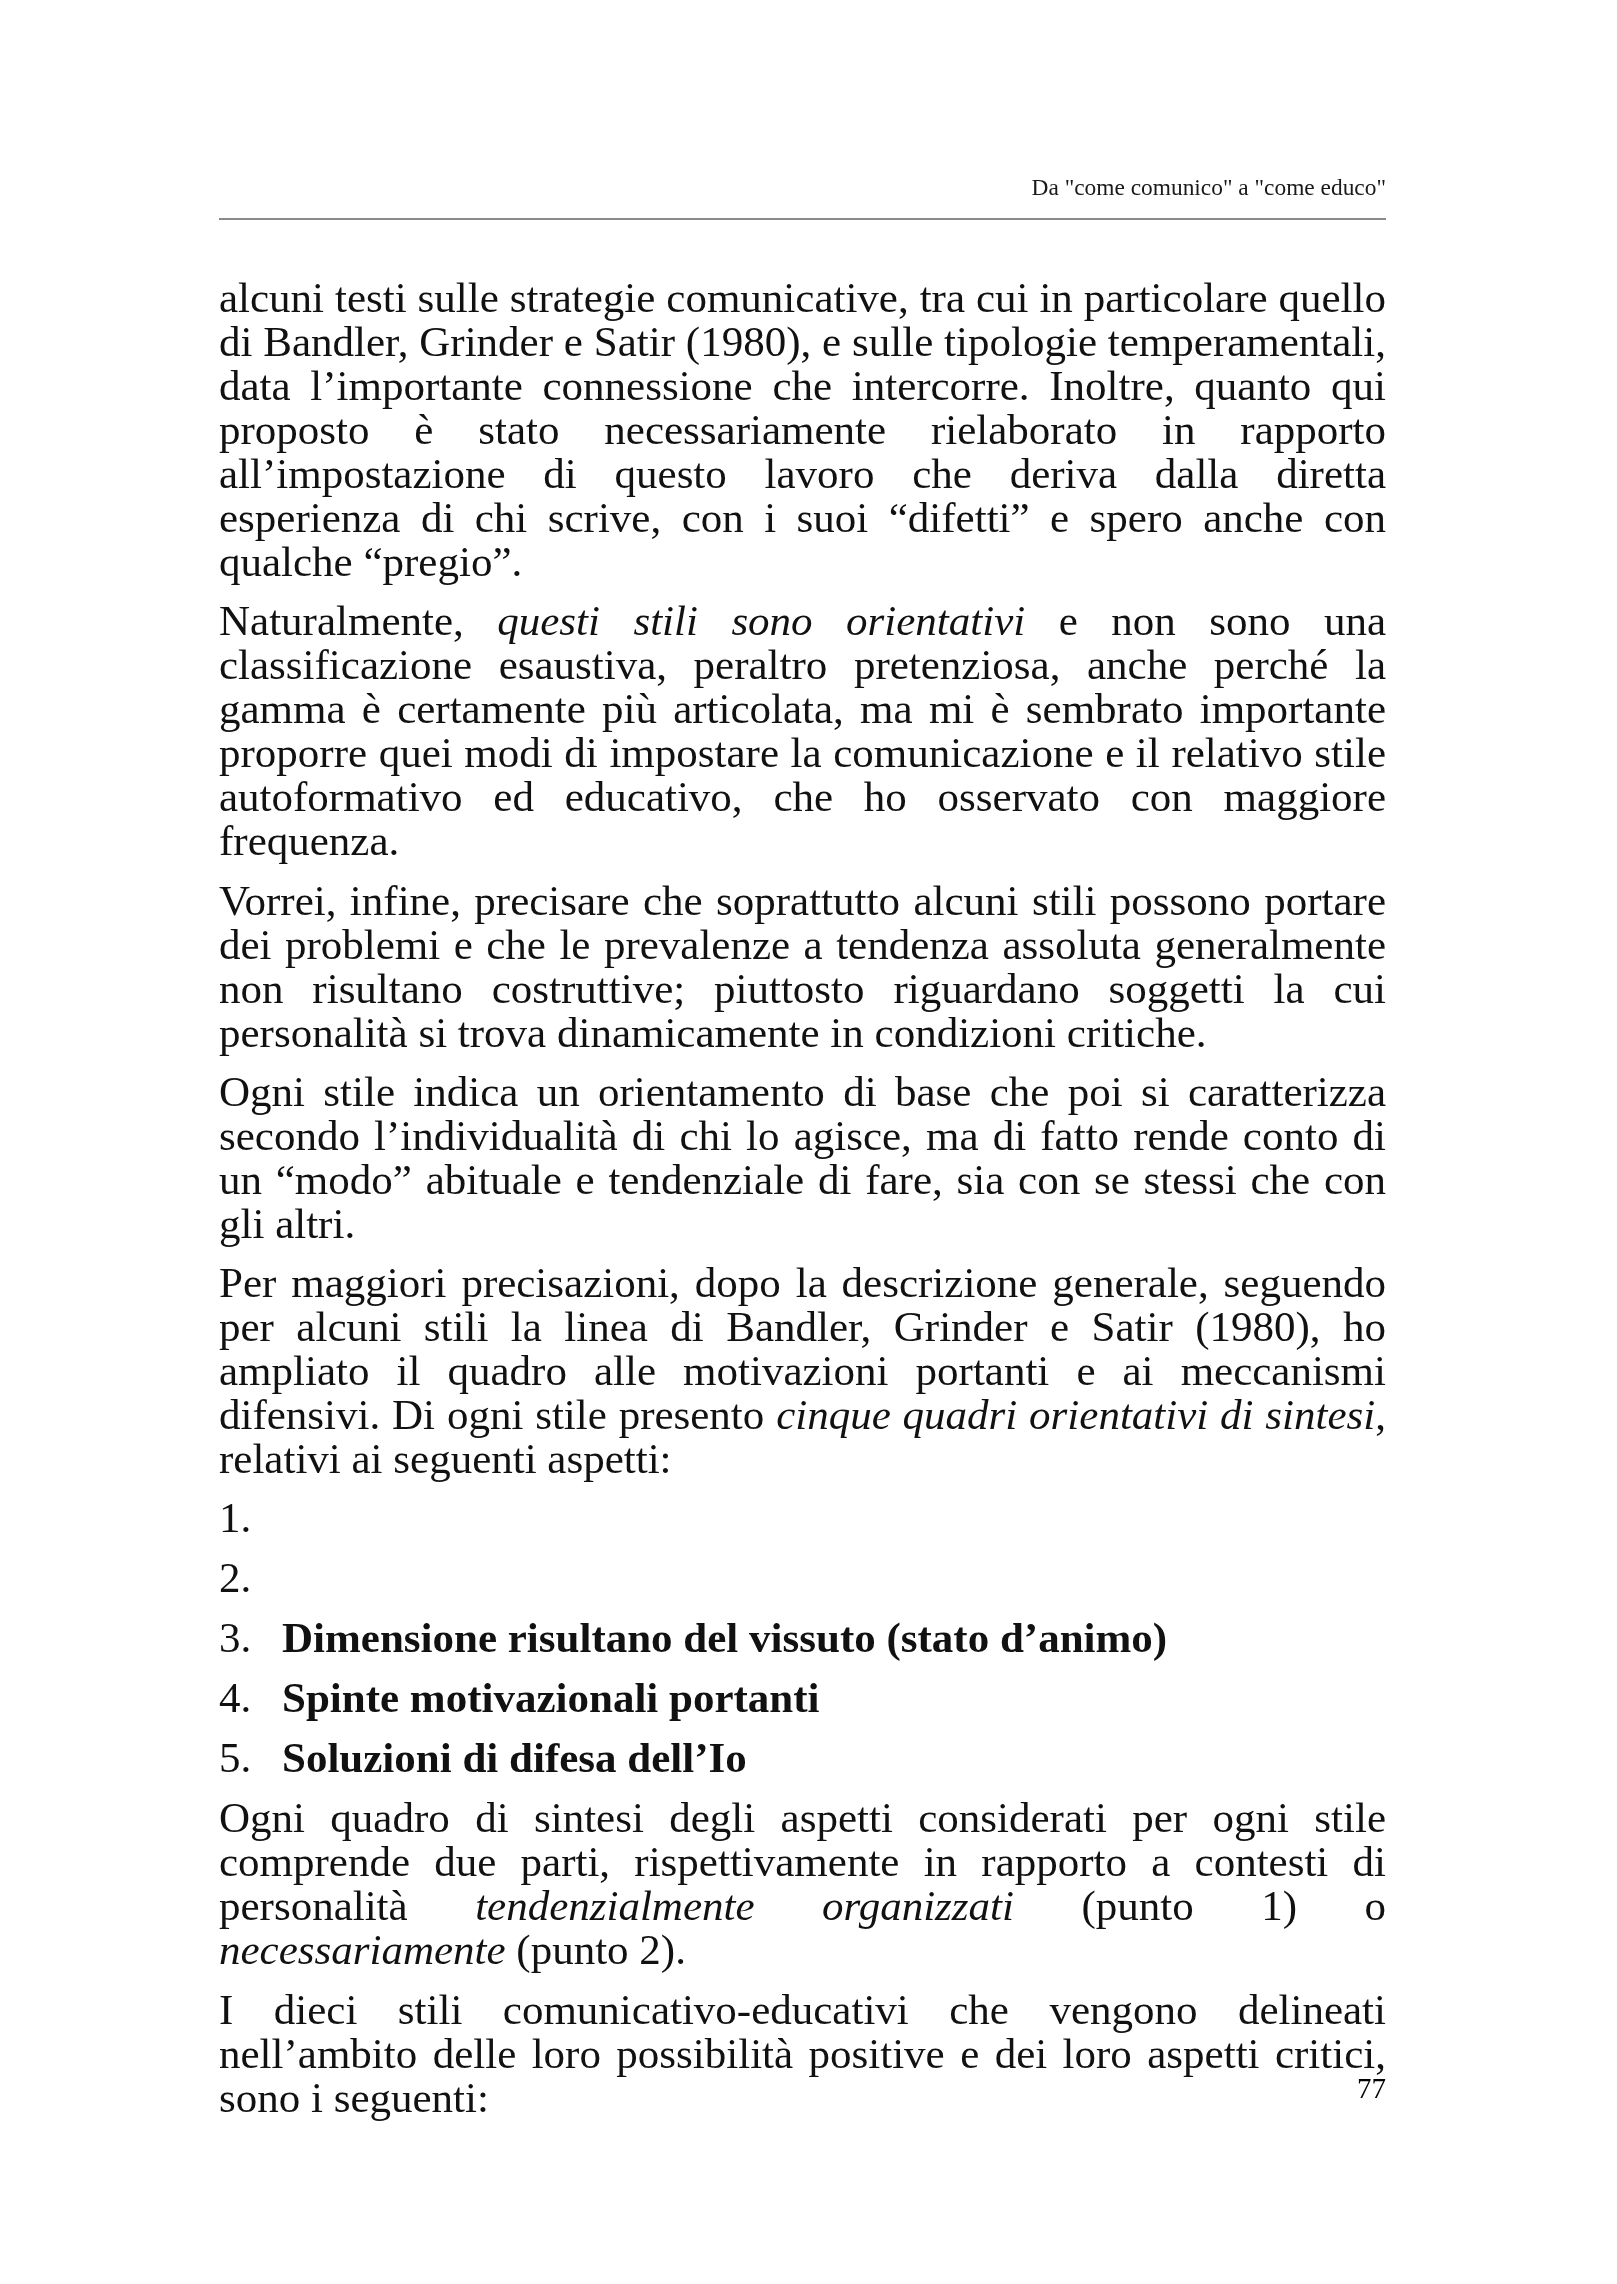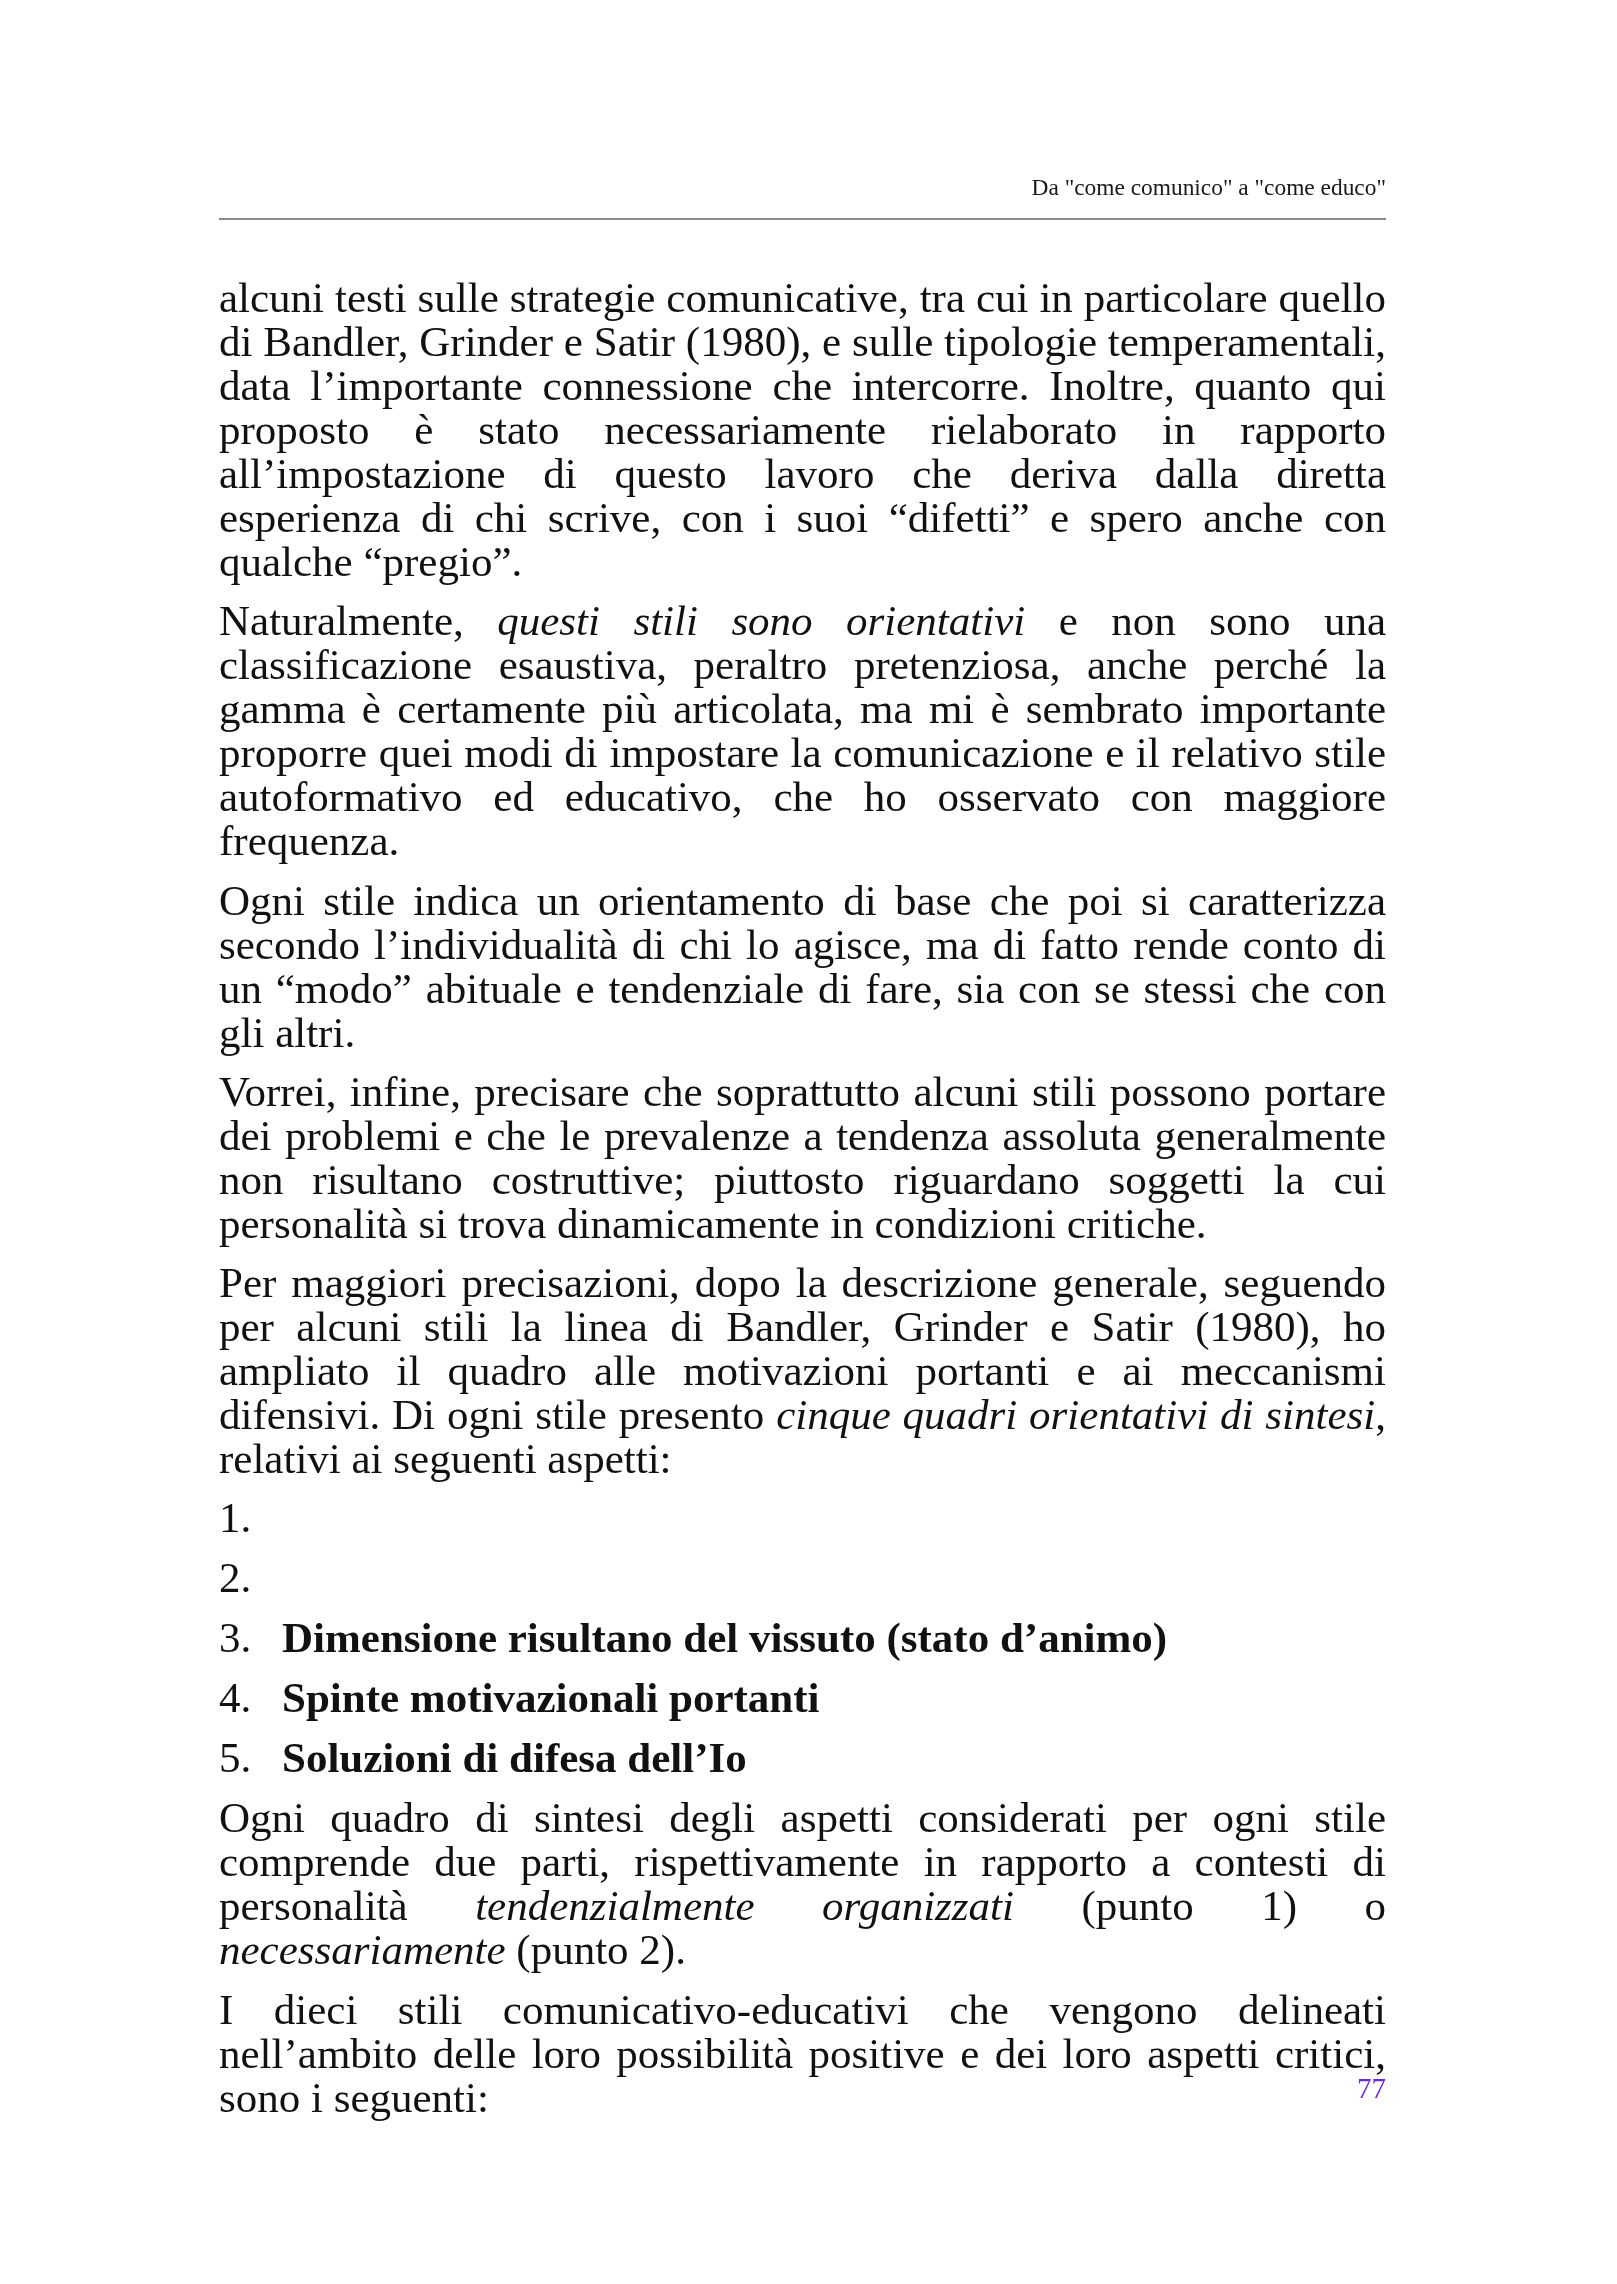--- a/index.html
+++ b/index.html
@@ -7,41 +7,41 @@
            font-family: "Liberation Serif", "DejaVu Serif", serif; color: #111; }
     .page { position: absolute; left: 219px; top: 0; width: 1167px; }
     .running-head { position: absolute; top: 171px; right: 0; font-size: 23.4px; line-height: 32px; color: #1a1a1a; }
     .head-rule { position: absolute; top: 218px; left: 0; width: 1167px; height: 1.6px; background: #8a8a8a; }
     .body { position: absolute; top: 276px; left: 0; width: 1167px; font-size: 43px; line-height: 44px; }
     .body p { margin: 0 0 15.3px 0; text-align: justify; text-align-last: left; hyphens: none; }
     .body ol { list-style: none; margin: 8px 0 15.3px 0; padding: 0; }
     .body ol li { display: flex; font-weight: bold; line-height: 44px; margin-bottom: 16px; }
     .body ol li .num { width: 63px; font-weight: normal; flex: none; }
     em { }
-    .page-number { position: absolute; top: 2071px; right: 0; font-size: 29px; line-height: 35px; color: #6d28d9; }
+    .page-number { position: absolute; top: 2071px; right: 0; font-size: 29px; line-height: 35px; color: #000000; }
   </style>
 </head>
 <body>
 
 <div class="page">
   <div class="running-head">Da "come comunico" a "come educo"</div>
   <div class="head-rule"></div>
 
   <div class="body">
     <p>
       <span>alcuni testi sulle strategie comunicative, tra cui in particolare quello di Bandler, Grinder e Satir (1980), e sulle tipologie temperamentali, data l’importante connessione che intercorre. Inoltre, quanto qui proposto è stato necessariamente rielaborato in rapporto all’impostazione di questo lavoro che deriva dalla diretta esperienza di chi scrive, con i suoi “difetti” e spero anche con qualche “pregio”.</span>
     </p>
     <p>
       <span>Naturalmente, </span><em>questi stili sono orientativi</em><span> e non sono una classificazione esaustiva, peraltro pretenziosa, anche perché la gamma è certamente più articolata, ma mi è sembrato importante proporre quei modi di impostare la comunicazione e il relativo stile autoformativo ed educativo, che ho osservato con maggiore frequenza.</span>
     </p>
     <p>
-      <span>Ogni stile indica un orientamento di base che poi si caratterizza secondo l’individualità di chi lo agisce, ma di fatto rende conto di un “modo” abituale e tendenziale di fare, sia con se stessi che con gli altri.</span>
+      <span>Vorrei, infine, precisare che soprattutto alcuni stili possono portare dei problemi e che le prevalenze a tendenza assoluta generalmente non risultano costruttive; piuttosto riguardano soggetti la cui personalità si trova dinamicamente in condizioni critiche.</span>
     </p>
     <p>
-      <span>Vorrei, infine, precisare che soprattutto alcuni stili possono portare dei problemi e che le prevalenze a tendenza assoluta generalmente non risultano costruttive; piuttosto riguardano soggetti la cui personalità si trova dinamicamente in condizioni critiche.</span>
+      <span>Ogni stile indica un orientamento di base che poi si caratterizza secondo l’individualità di chi lo agisce, ma di fatto rende conto di un “modo” abituale e tendenziale di fare, sia con se stessi che con gli altri.</span>
     </p>
     <p>
       <span>Per maggiori precisazioni, dopo la descrizione generale, seguendo per alcuni stili la linea di Bandler, Grinder e Satir (1980), ho ampliato il quadro alle motivazioni portanti e ai meccanismi difensivi. Di ogni stile presento </span><em>cinque quadri orientativi di sintesi</em><span>, relativi ai seguenti aspetti:</span>
     </p>
 
     <ol>
       <li>
         <span class="num">1.</span>
       </li>
       <li>

